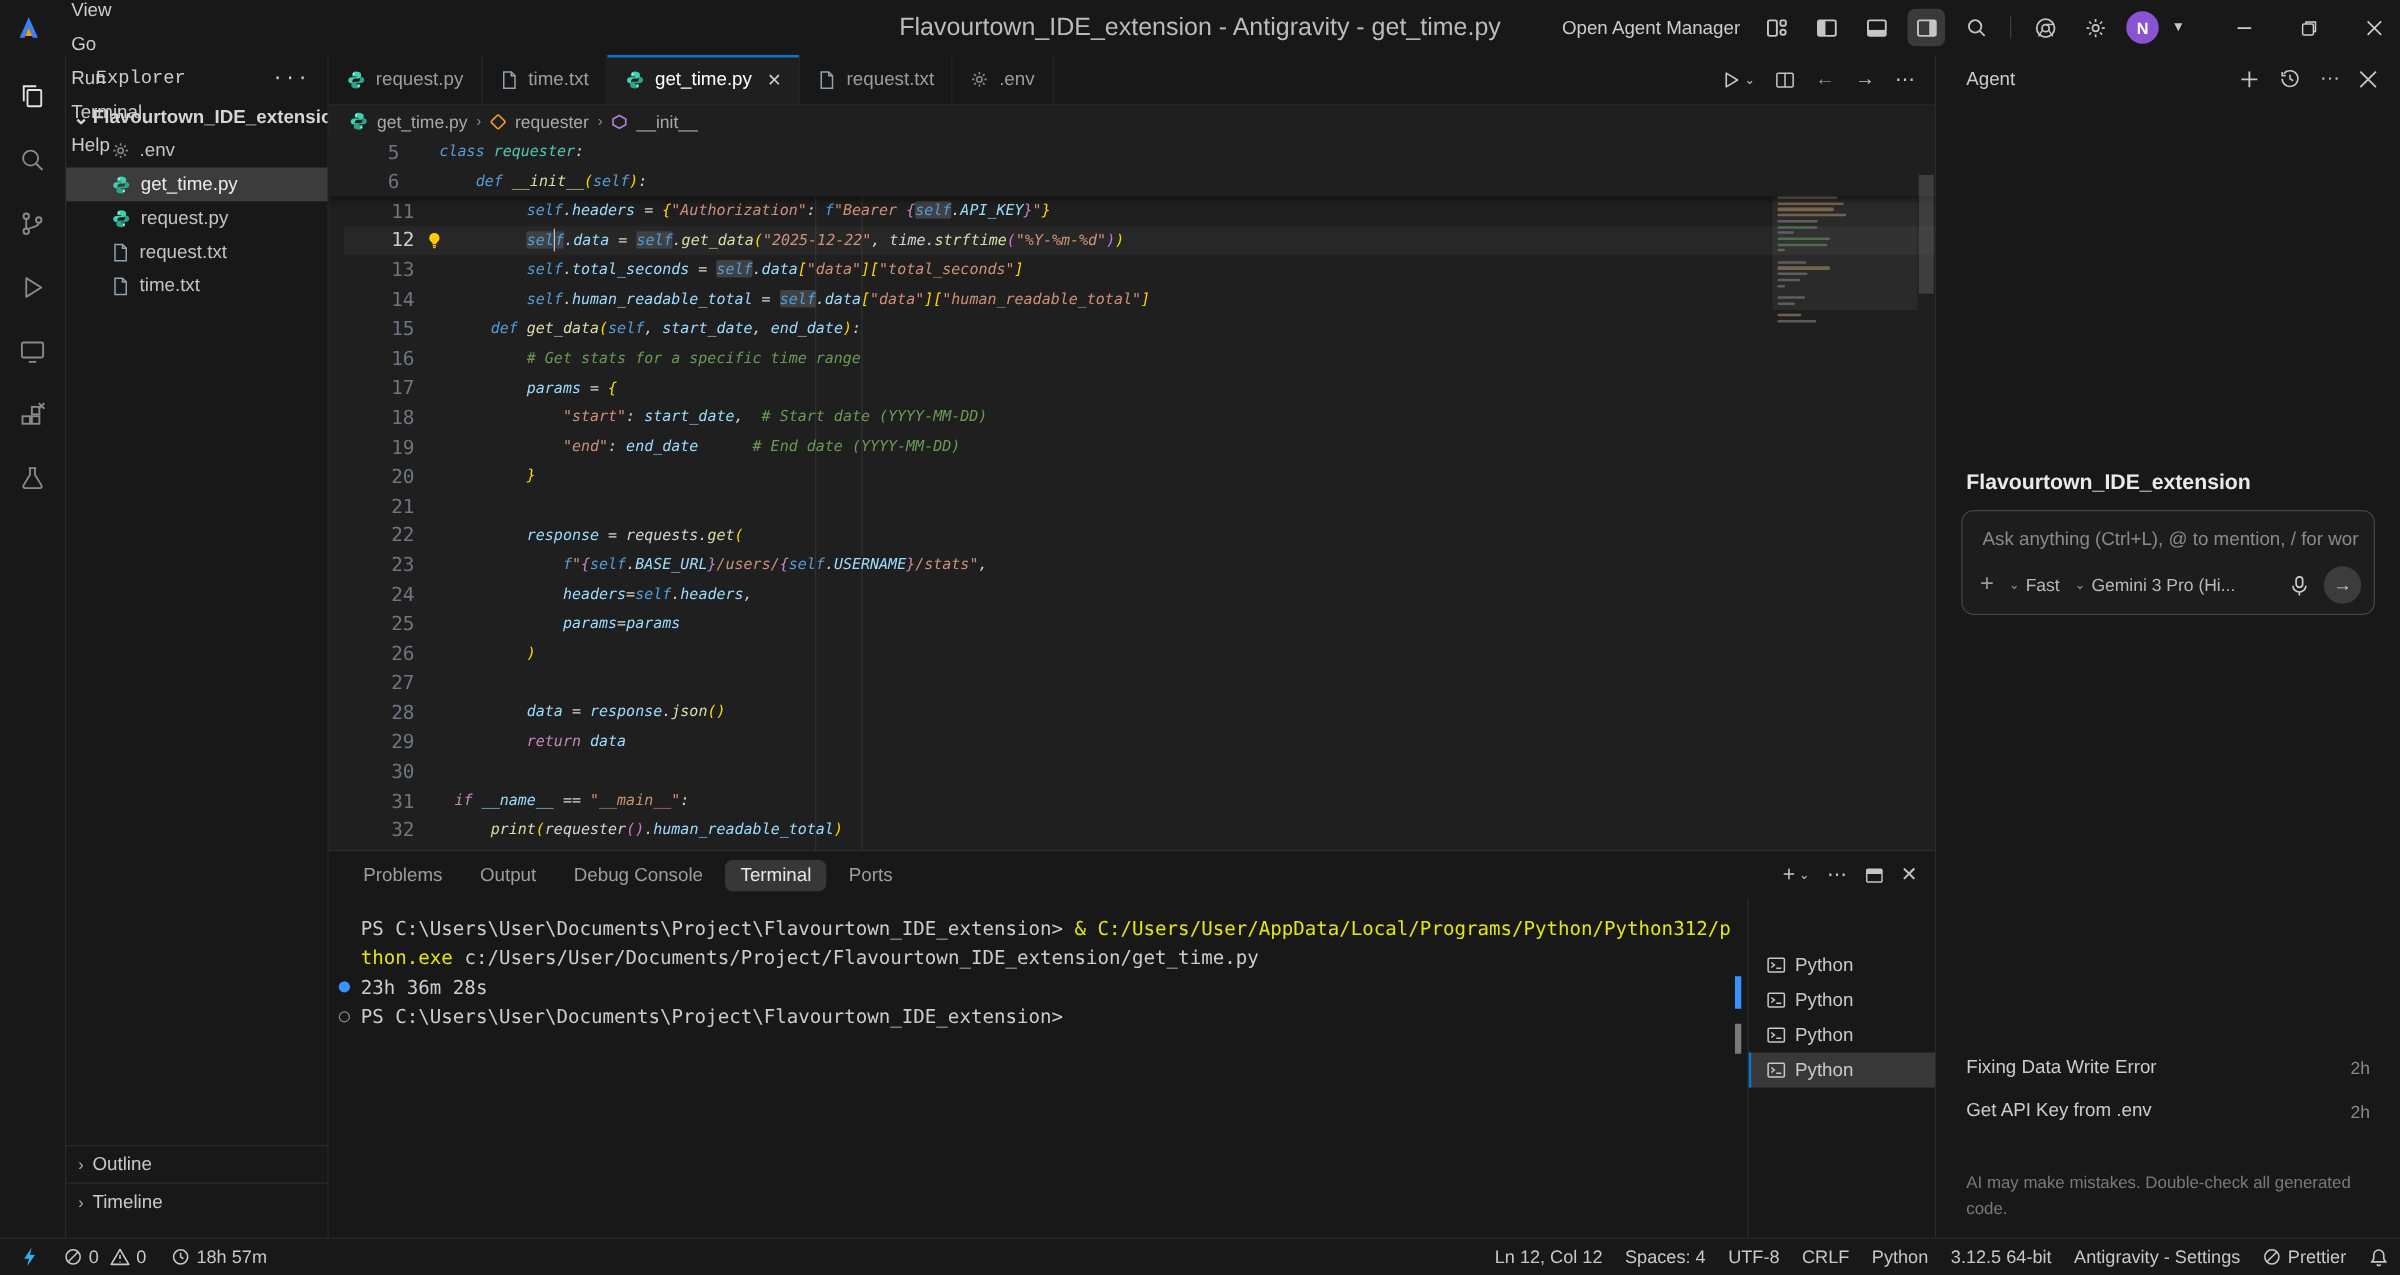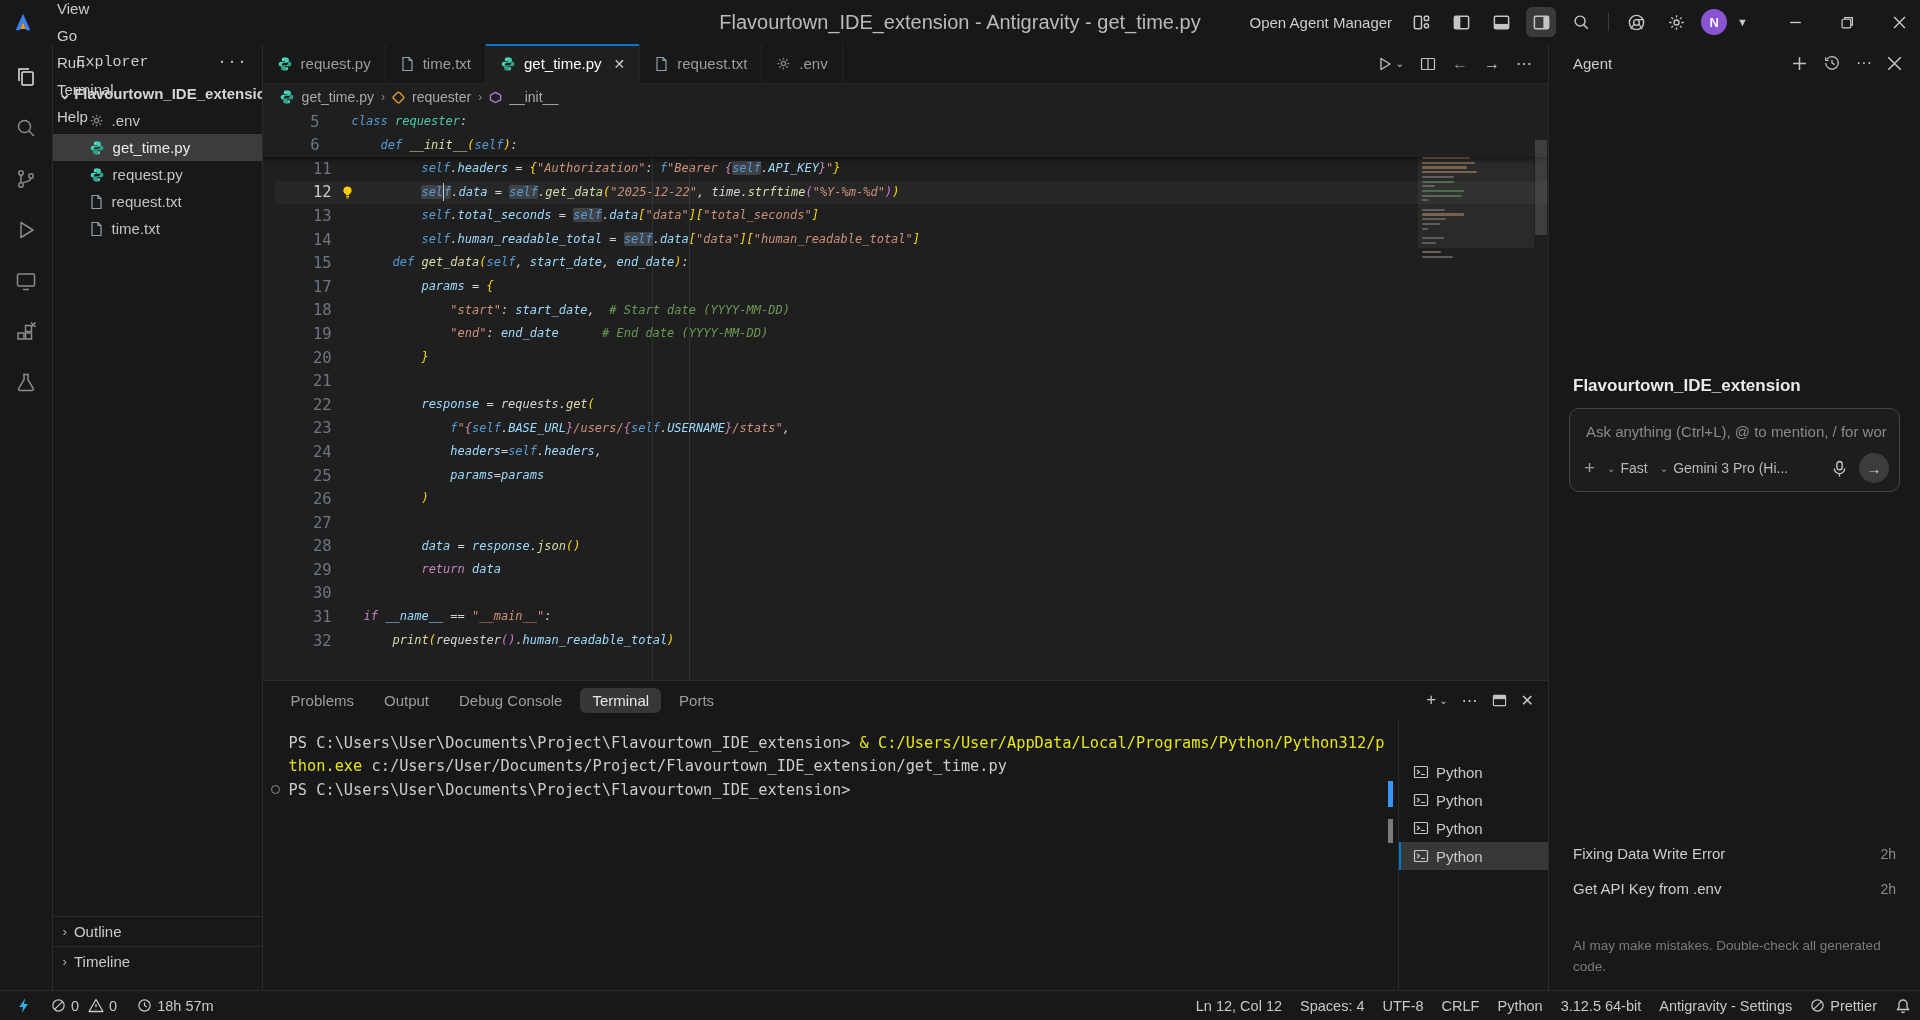--- a/index.html
+++ b/index.html
@@ -467,20 +467,25 @@
             </div>
             <div class="crow">
               <span class="lnum">14</span>
               <span class="lglyph"></span>
               <pre class="lcode"><span class="tk p">        </span><span class="tk k">self</span><span class="tk p">.</span><span class="tk v">human_readable_total</span><span class="tk p"> = </span><span class="tk k hl">self</span><span class="tk p">.</span><span class="tk v">data</span><span class="tk b">[</span><span class="tk s">"data"</span><span class="tk b">]</span><span class="tk b">[</span><span class="tk s">"human_readable_total"</span><span class="tk b">]</span></pre>
             </div>
             <div class="crow">
               <span class="lnum">15</span>
               <span class="lglyph"></span>
               <pre class="lcode"><span class="tk p">    </span><span class="tk k">def</span><span class="tk p"> </span><span class="tk fn">get_data</span><span class="tk b">(</span><span class="tk k">self</span><span class="tk p">, </span><span class="tk v">start_date</span><span class="tk p">, </span><span class="tk v">end_date</span><span class="tk b">)</span><span class="tk p">:</span></pre>
+            </div>
+            <div class="crow">
+              <span class="lnum">16</span>
+              <span class="lglyph"></span>
+              <pre class="lcode"><span class="tk p">        </span><span class="tk c"># Get stats for a specific time range</span></pre>
             </div>
             <div class="crow">
               <span class="lnum">17</span>
               <span class="lglyph"></span>
               <pre class="lcode"><span class="tk p">        </span><span class="tk v">params</span><span class="tk p"> = </span><span class="tk b">{</span></pre>
             </div>
             <div class="crow">
               <span class="lnum">18</span>
               <span class="lglyph"></span>
               <pre class="lcode"><span class="tk p">            </span><span class="tk s">"start"</span><span class="tk p">: </span><span class="tk v">start_date</span><span class="tk p">,</span><span class="tk p">  </span><span class="tk c"># Start date (YYYY-MM-DD)</span></pre>
@@ -623,20 +628,26 @@
           </div>
         <div class="panel-body">
           <div class="term-content" id="term-content">
               <div class="trow">
                 <span class="tdeco"></span>
                 <pre class="ttext"><span class="tk2 tp">PS C:\Users\User\Documents\Project\Flavourtown_IDE_extension&gt; </span><span class="tk2 ty">&amp; C:/Users/User/AppData/Local/Programs/Python/Python312/py</span></pre>
               </div>
               <div class="trow">
                 <span class="tdeco"></span>
                 <pre class="ttext"><span class="tk2 ty">thon.exe</span><span class="tk2 tp"> c:/Users/User/Documents/Project/Flavourtown_IDE_extension/get_time.py</span></pre>
+              </div>
+              <div class="trow">
+                <span class="tdeco">
+                  <span style="width:9px;height:9px;border-radius:50%;background:#3794ff;display:inline-block"></span>
+                </span>
+                <pre class="ttext"><span class="tk2 tp">23h 36m 28s</span></pre>
               </div>
               <div class="trow">
                 <span class="tdeco">
                   <span style="width:9px;height:9px;border-radius:50%;border:1.5px solid #8a8a8a;display:inline-block"></span>
                 </span>
                 <pre class="ttext"><span class="tk2 tp">PS C:\Users\User\Documents\Project\Flavourtown_IDE_extension&gt;</span></pre>
               </div>
             </div>
           <div class="term-divider">
             <div class="td-mark" style="top:62px;height:26px;background:#3794ff"></div>

